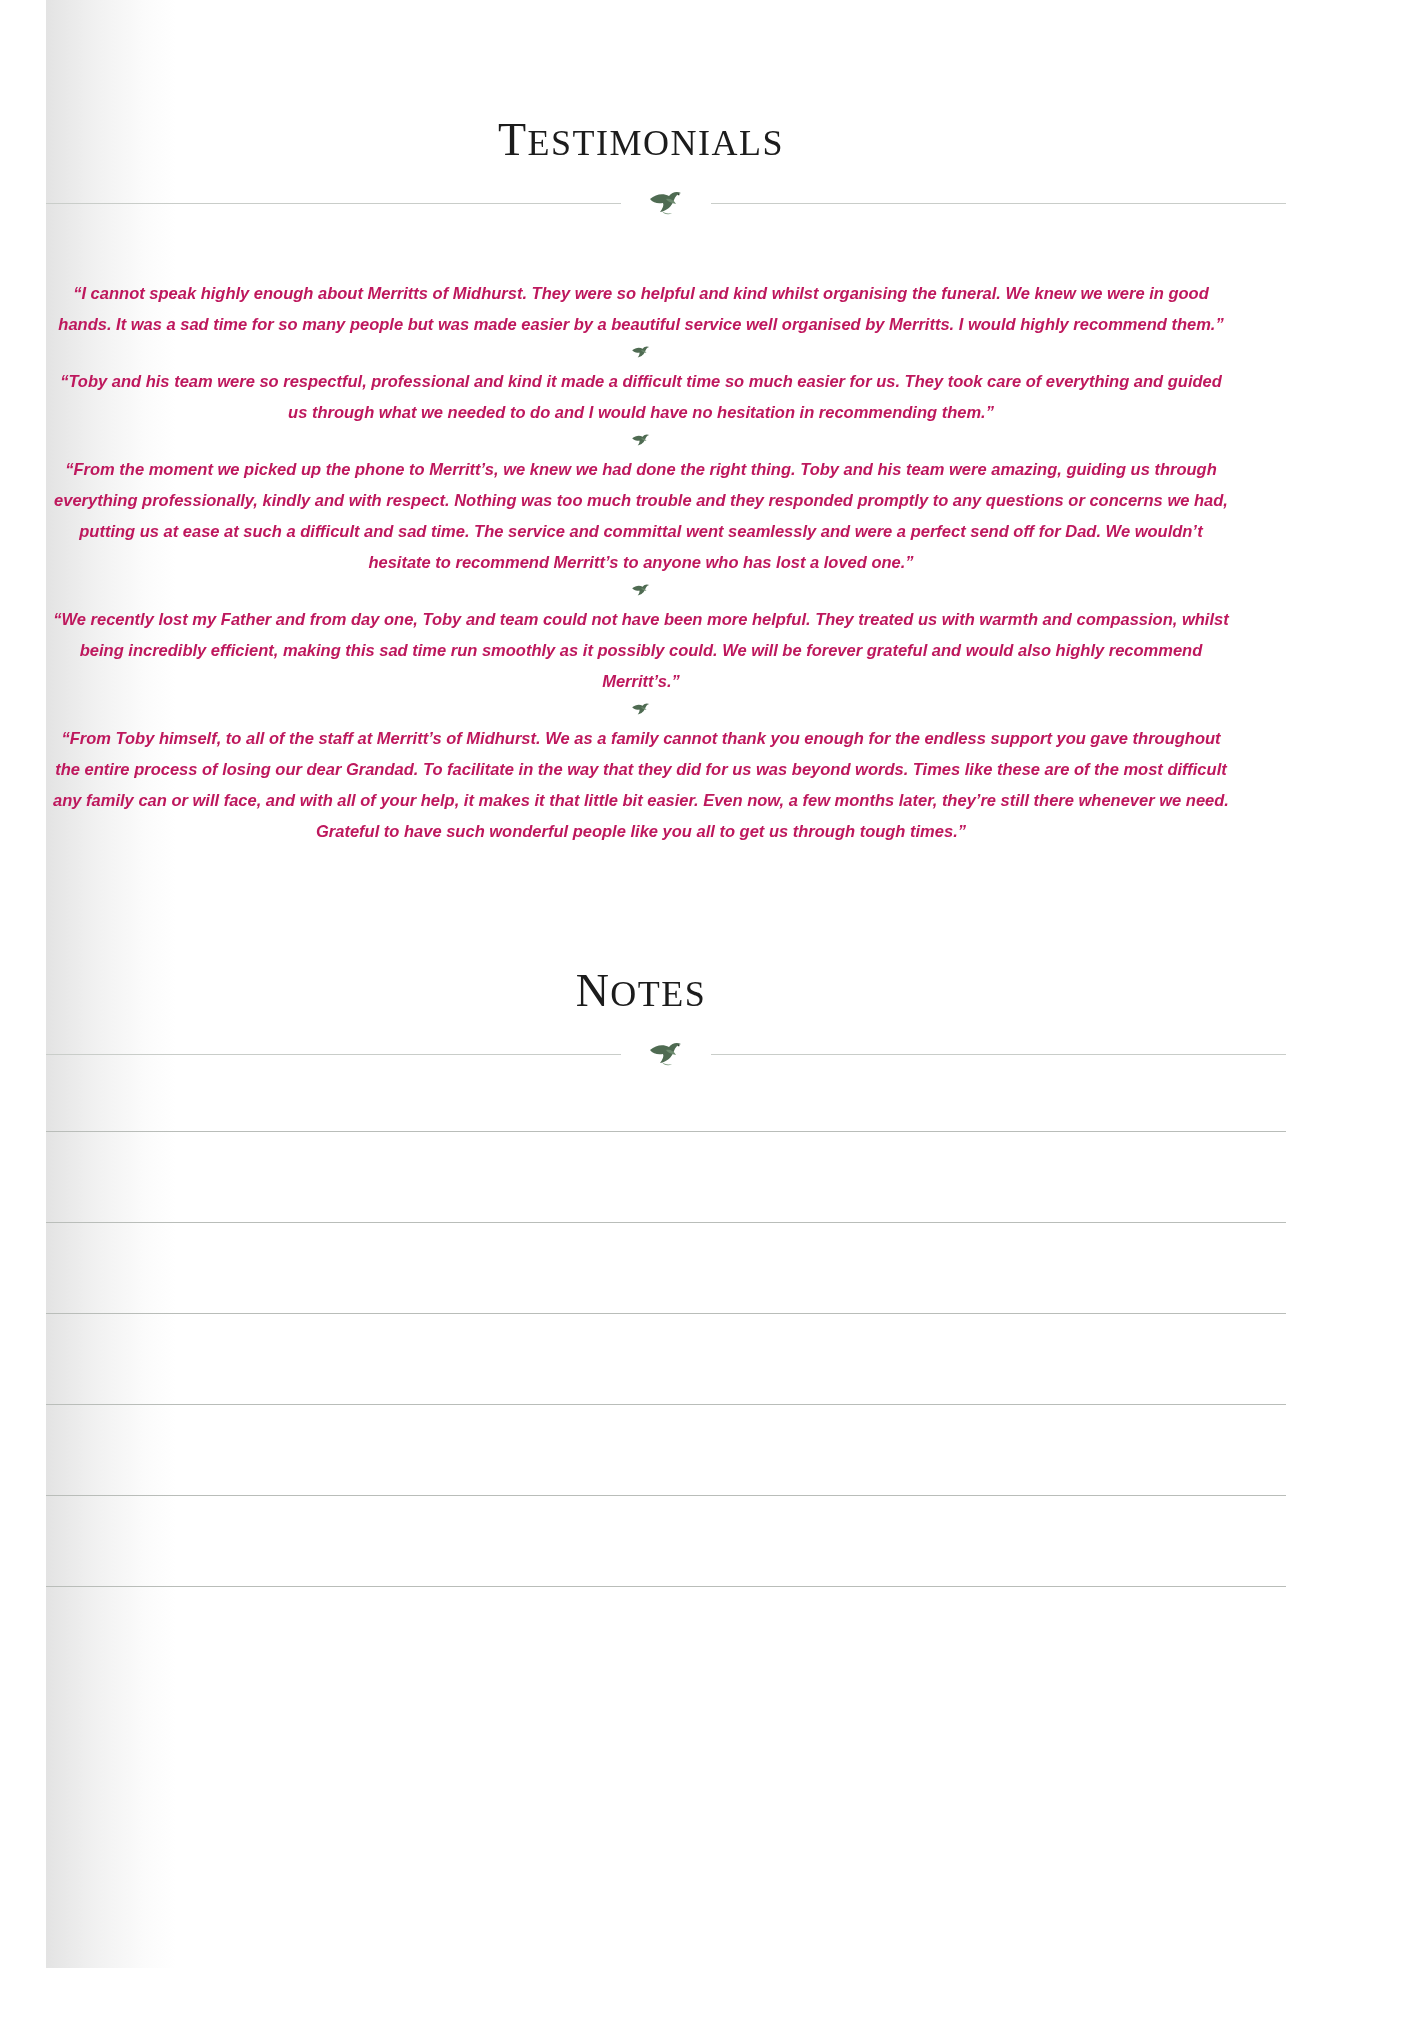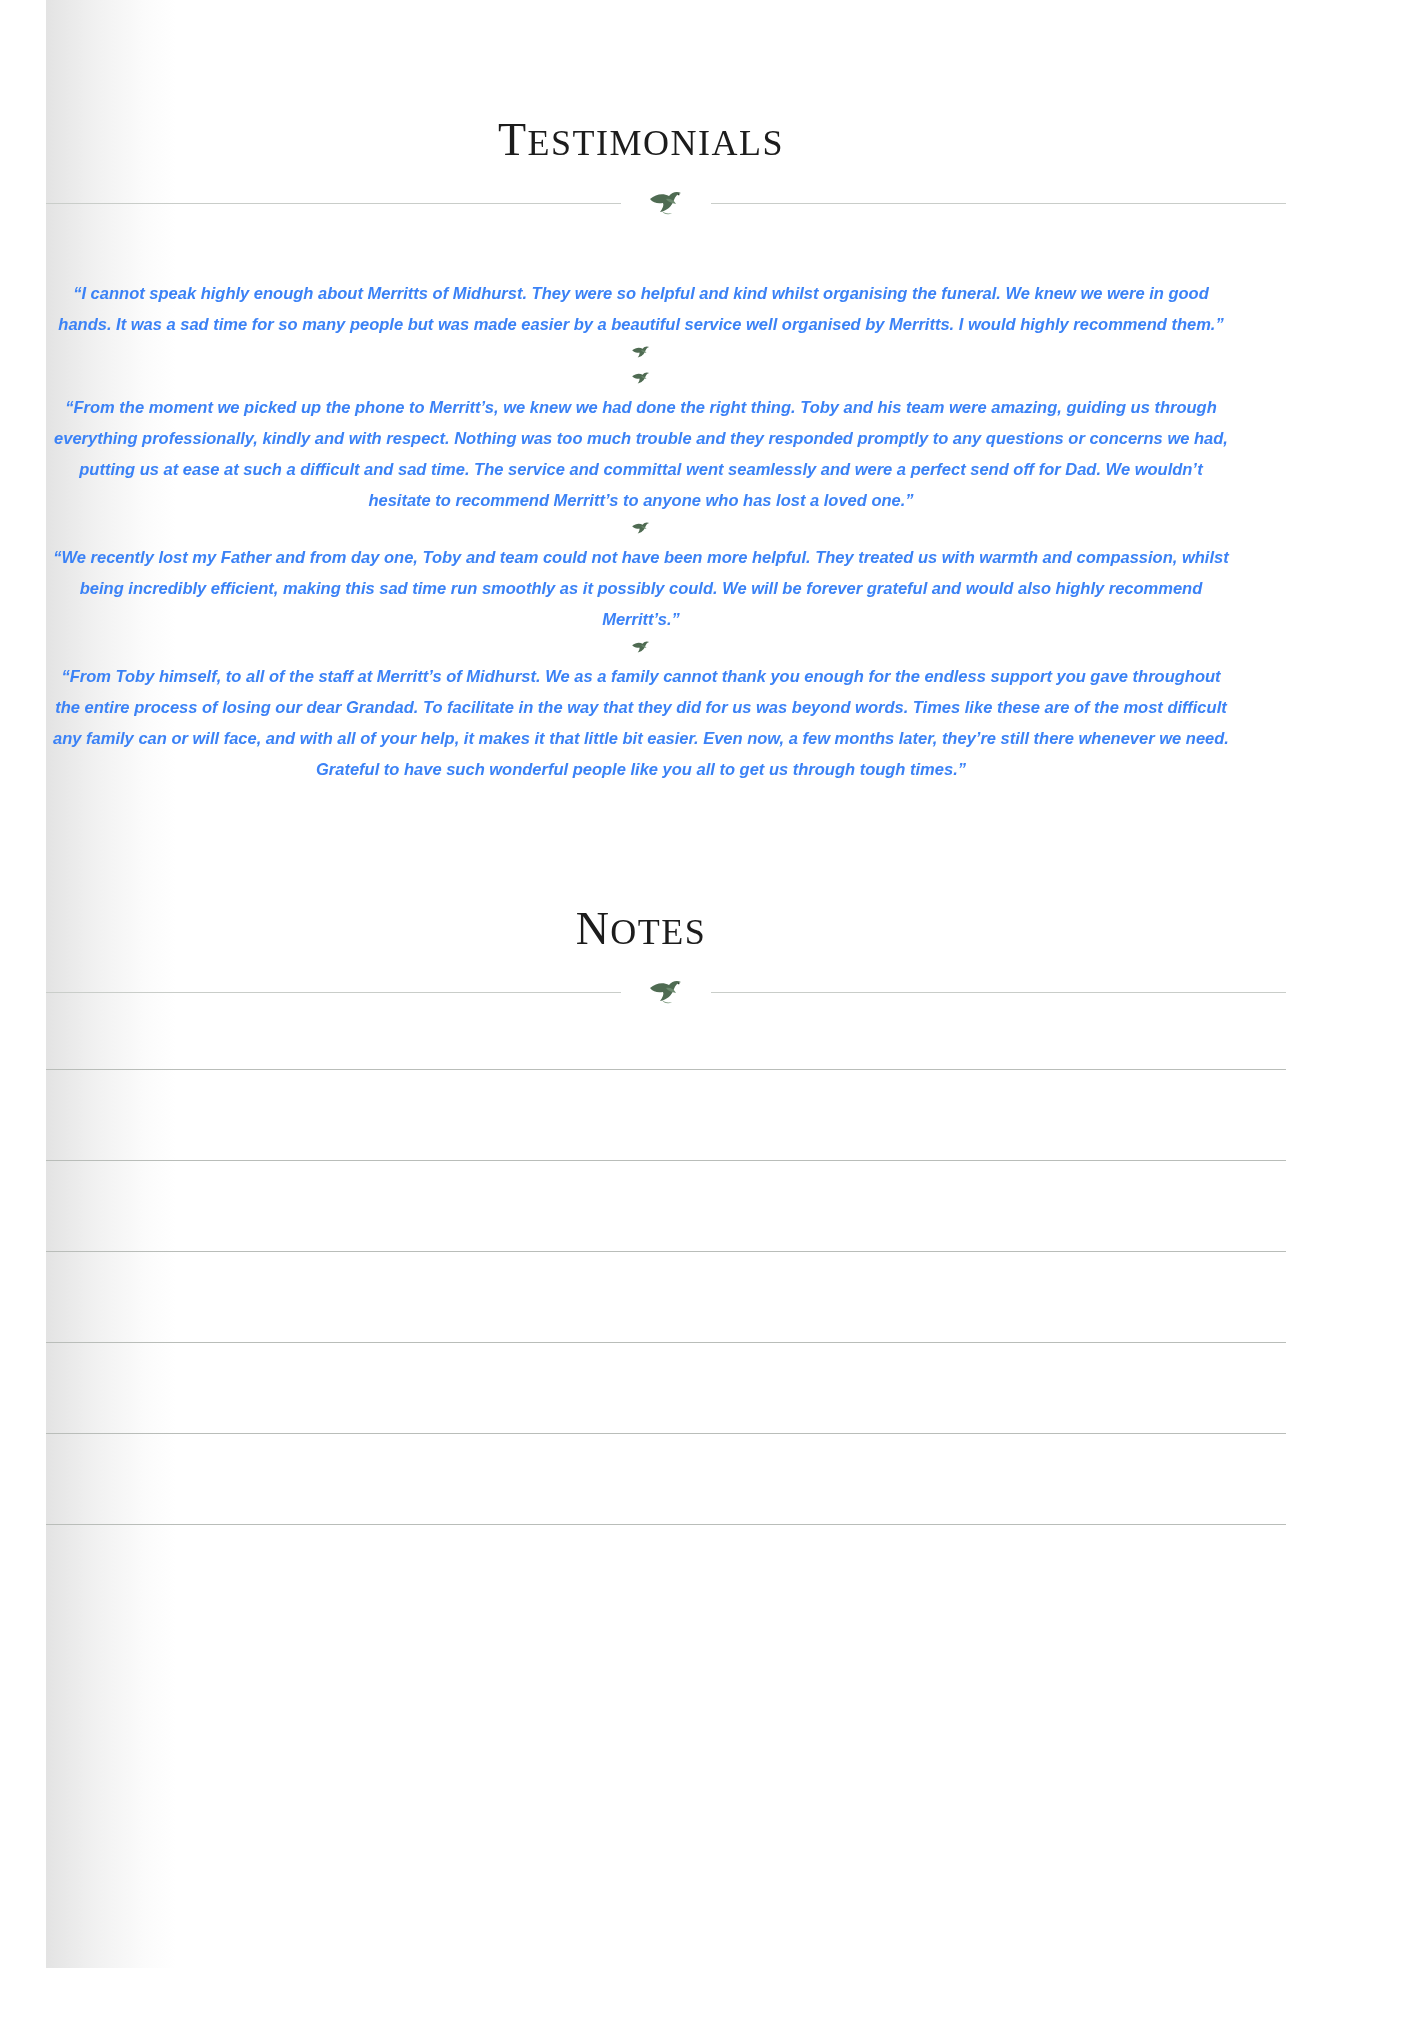--- a/index.html
+++ b/index.html
@@ -107,21 +107,21 @@
     align-items: center;
     height: 26px;
   }
 
   
   .testimonial {
     font-family: "Liberation Sans", sans-serif;
     font-style: italic;
     font-size: 16.5px;
     line-height: 31px;
-    color: #3b82f6;
+    color: #be185d;
     text-align: center;
     margin: 0 auto;
     width: 1180px;
     font-weight: 600;
   }
 
   .testimonials-block {
     margin-top: 60px;
   }
 
@@ -175,20 +175,21 @@
 
       <div class="small-dove">
         <span class="dove">
           <svg width="22" height="15" viewBox="0 0 40 26" xmlns="http://www.w3.org/2000/svg">
             <path d="M4 9 C10 4, 17 3, 23 6 C26 2, 31 1, 35 3 C31 4, 29 7, 28 10 C26 16, 21 21, 14 22 C17 18, 18 15, 17 13 C12 14, 7 13, 4 9 Z" fill="#4f6b52"></path>
             <path d="M20 9 C24 8, 28 10, 30 14 C26 13, 22 12, 20 9 Z" fill="#6c8a6e"></path>
           </svg>
         </span>
       </div>
 
+      <p class="testimonial">“Toby and his team were so respectful, professional and kind it made a difficult time so much easier for us. They took care of everything and guided us through what we needed to do and I would have no hesitation in recommending them.”</p>
 
       <div class="small-dove">
         <span class="dove">
           <svg width="22" height="15" viewBox="0 0 40 26" xmlns="http://www.w3.org/2000/svg">
             <path d="M4 9 C10 4, 17 3, 23 6 C26 2, 31 1, 35 3 C31 4, 29 7, 28 10 C26 16, 21 21, 14 22 C17 18, 18 15, 17 13 C12 14, 7 13, 4 9 Z" fill="#4f6b52"></path>
             <path d="M20 9 C24 8, 28 10, 30 14 C26 13, 22 12, 20 9 Z" fill="#6c8a6e"></path>
           </svg>
         </span>
       </div>
 

